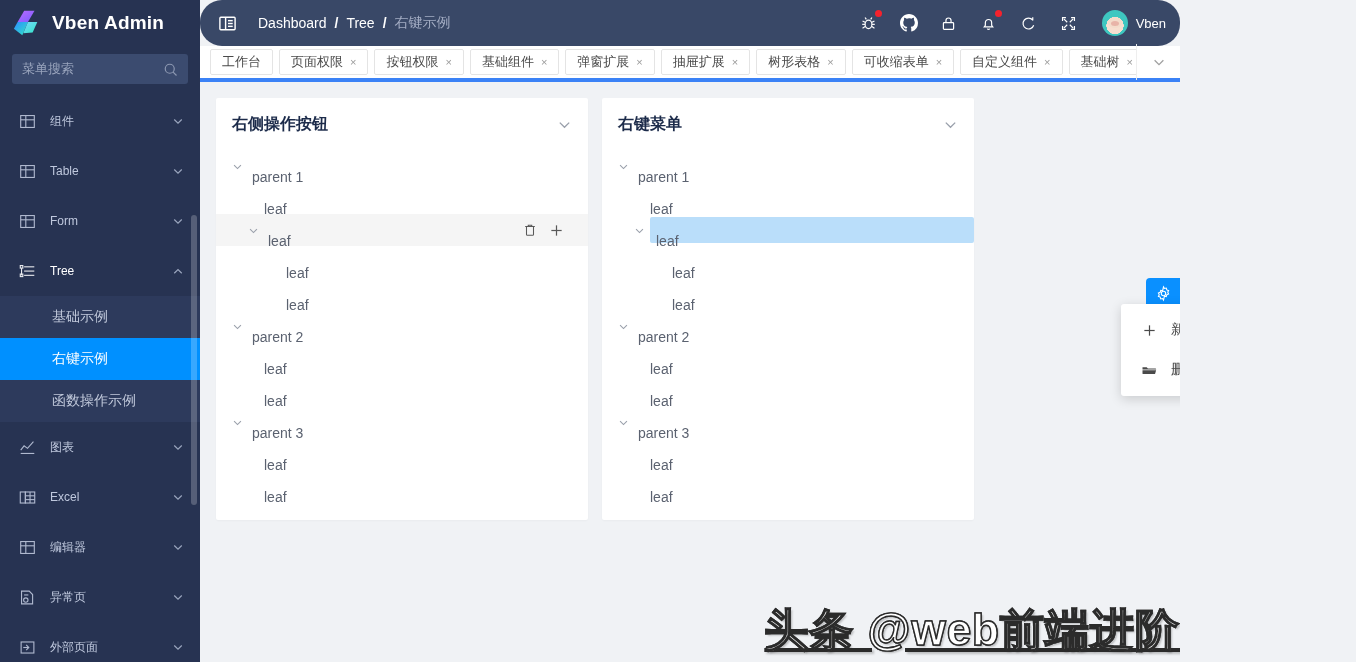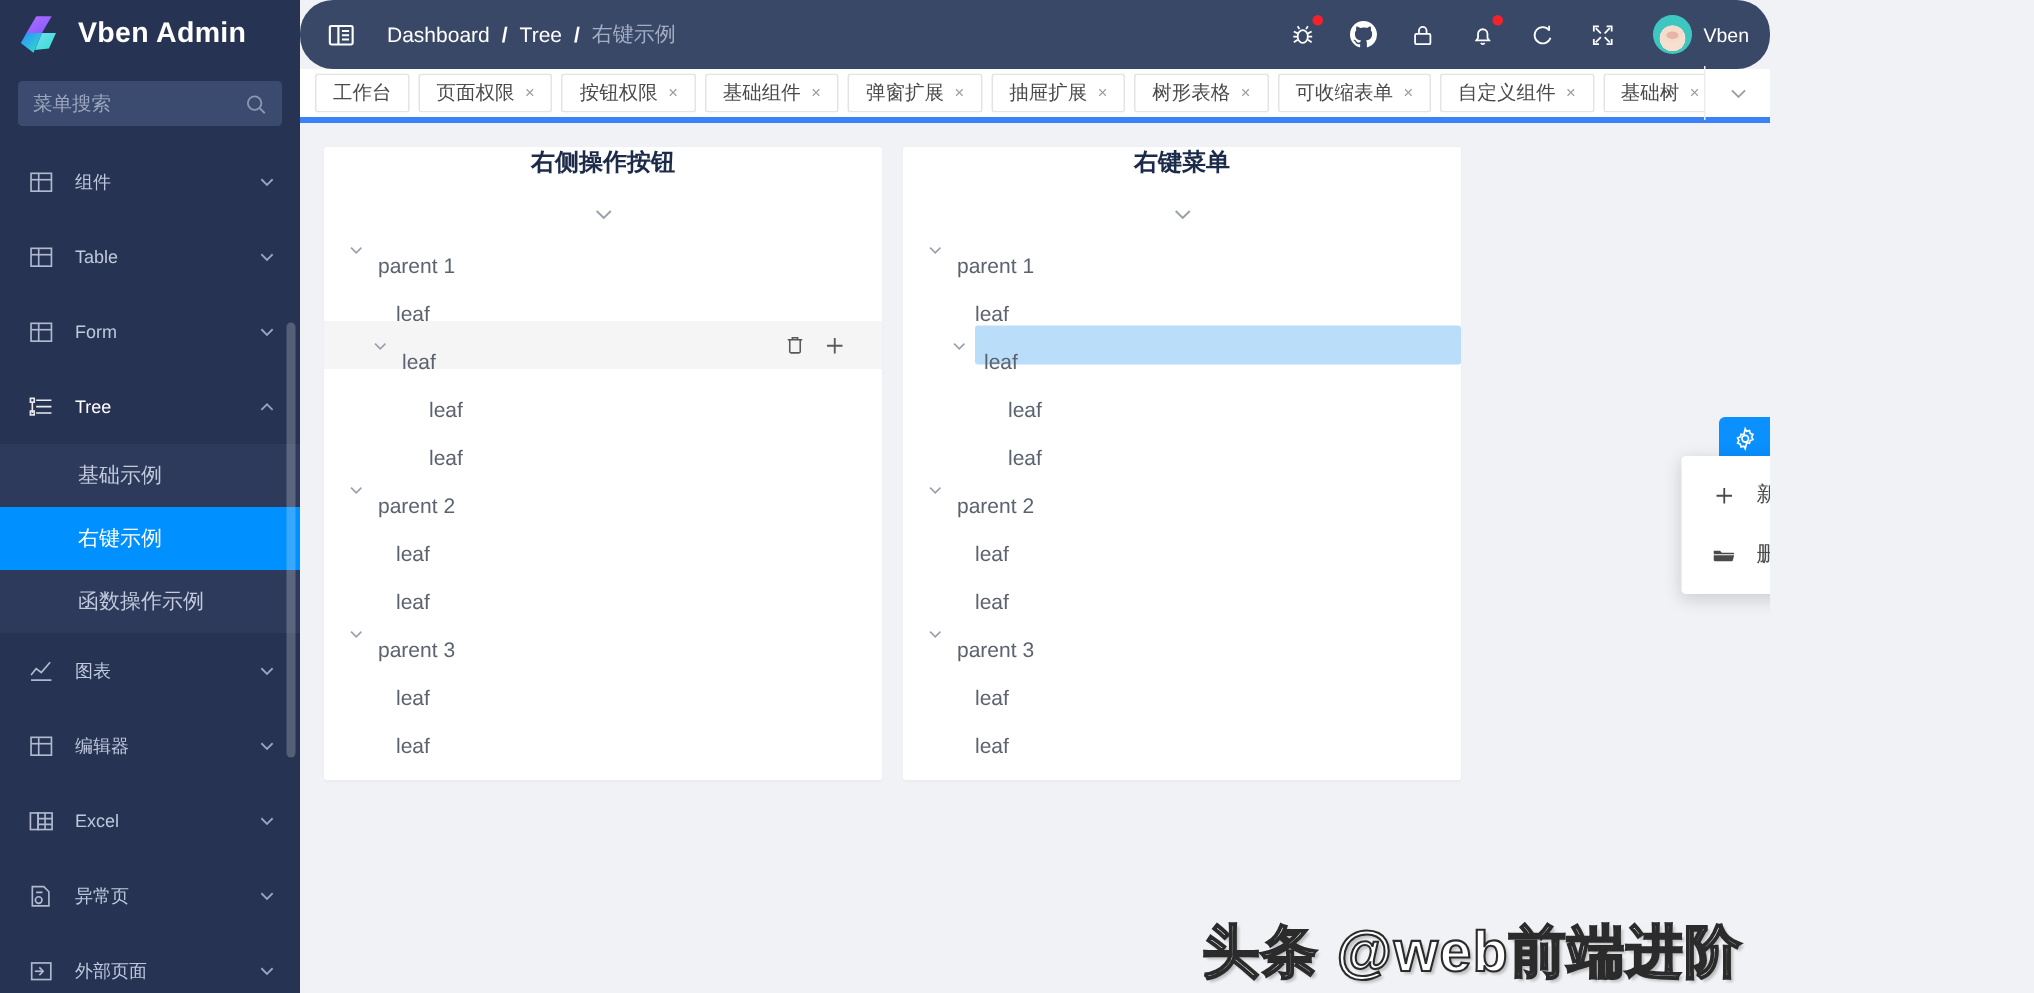--- a/index.html
+++ b/index.html
@@ -136,21 +136,21 @@
   
   .content { flex: 1; position: relative; background: #f0f2f5; overflow: hidden; }
   .cards { display: flex; gap: 14px; padding: 16px; }
   .card {
     background: #ffffff; border-radius: 2px;
     width: 372px; flex: 0 0 372px;
     box-shadow: 0 1px 2px rgba(0,0,0,0.03);
   }
   .card-head {
     height: 52px; display: flex; align-items: center;
-    padding: 0 16px; justify-content: space-between; flex-direction: column;
+    padding: 0 16px; justify-content: space-between;
   }
   .card-title { font-size: 16px; font-weight: bold; color: #1c2b4a; }
   .card-collapse { color: #9aa0ab; display: flex; cursor: pointer; }
   .card-body { padding: 0 0 18px 0; }
 
   .tree-node {
     height: 32px; display: flex; align-items: center;
     font-size: 14px; color: #5b6270;
     position: relative; cursor: pointer;
   }
@@ -189,26 +189,27 @@
   .setting-btn {
     position: absolute; right: 0; top: 196px;
     width: 34px; height: 34px; background: #0a90ff;
     border-radius: 4px 0 0 4px;
     display: flex; align-items: center; justify-content: center;
     color: #ffffff; cursor: pointer;
   }
 
   
   .watermark {
-    position: absolute; right: 18px; bottom: 2px;
-    font-size: 38px; font-weight: bold; color: #ffffff;
+    position: absolute; right: 0; bottom: 2px;
+    font-size: 44px; font-weight: bold; color: #ffffff;
     -webkit-text-stroke: 1.4px #2b2b2b;
     text-shadow: 2px 2px 2px rgba(0,0,0,0.22);
     letter-spacing: 1px;
     user-select: none;
+    text-decoration: underline;
   }
 </style>
 </head>
 <body>
 
 <div class="app">
 
   <aside class="sidebar">
     <div class="logo-row">
       <span class="logo-mark">
@@ -338,44 +339,44 @@
         <span class="mi-arrow">
           <svg width="12" height="12" viewBox="0 0 16 16" fill="none" stroke="currentColor" stroke-width="1.6">
               <polyline points="3,6 8,11 13,6"></polyline>
             </svg>
         </span>
       </div>
 
       <div class="menu-item">
         <span class="mi-ico">
           <svg width="17" height="17" viewBox="0 0 20 20" fill="none" stroke="currentColor" stroke-width="1.3">
-            <rect x="2" y="3" width="16" height="14"></rect>
-              <line x1="2" y1="8" x2="18" y2="8"></line>
-              <line x1="8" y1="3" x2="8" y2="17"></line>
-          </svg>
-        </span>
-        <span class="mi-label">编辑器</span>
-        <span class="mi-arrow">
-          <svg width="12" height="12" viewBox="0 0 16 16" fill="none" stroke="currentColor" stroke-width="1.6">
-              <polyline points="3,6 8,11 13,6"></polyline>
-            </svg>
-        </span>
-      </div>
-
-      <div class="menu-item">
-        <span class="mi-ico">
-          <svg width="17" height="17" viewBox="0 0 20 20" fill="none" stroke="currentColor" stroke-width="1.3">
             <rect x="1.5" y="3.5" width="6" height="13"></rect>
               <rect x="7.5" y="3.5" width="11" height="13"></rect>
             <line x1="7.5" y1="8" x2="18.5" y2="8"></line>
               <line x1="7.5" y1="12.5" x2="18.5" y2="12.5"></line>
               <line x1="13" y1="3.5" x2="13" y2="16.5"></line>
           </svg>
         </span>
         <span class="mi-label">Excel</span>
+        <span class="mi-arrow">
+          <svg width="12" height="12" viewBox="0 0 16 16" fill="none" stroke="currentColor" stroke-width="1.6">
+              <polyline points="3,6 8,11 13,6"></polyline>
+            </svg>
+        </span>
+      </div>
+
+      <div class="menu-item">
+        <span class="mi-ico">
+          <svg width="17" height="17" viewBox="0 0 20 20" fill="none" stroke="currentColor" stroke-width="1.3">
+            <rect x="2" y="3" width="16" height="14"></rect>
+              <line x1="2" y1="8" x2="18" y2="8"></line>
+              <line x1="8" y1="3" x2="8" y2="17"></line>
+          </svg>
+        </span>
+        <span class="mi-label">编辑器</span>
         <span class="mi-arrow">
           <svg width="12" height="12" viewBox="0 0 16 16" fill="none" stroke="currentColor" stroke-width="1.6">
               <polyline points="3,6 8,11 13,6"></polyline>
             </svg>
         </span>
       </div>
 
       <div class="menu-item">
         <span class="mi-ico">
           <svg width="17" height="17" viewBox="0 0 20 20" fill="none" stroke="currentColor" stroke-width="1.3">

